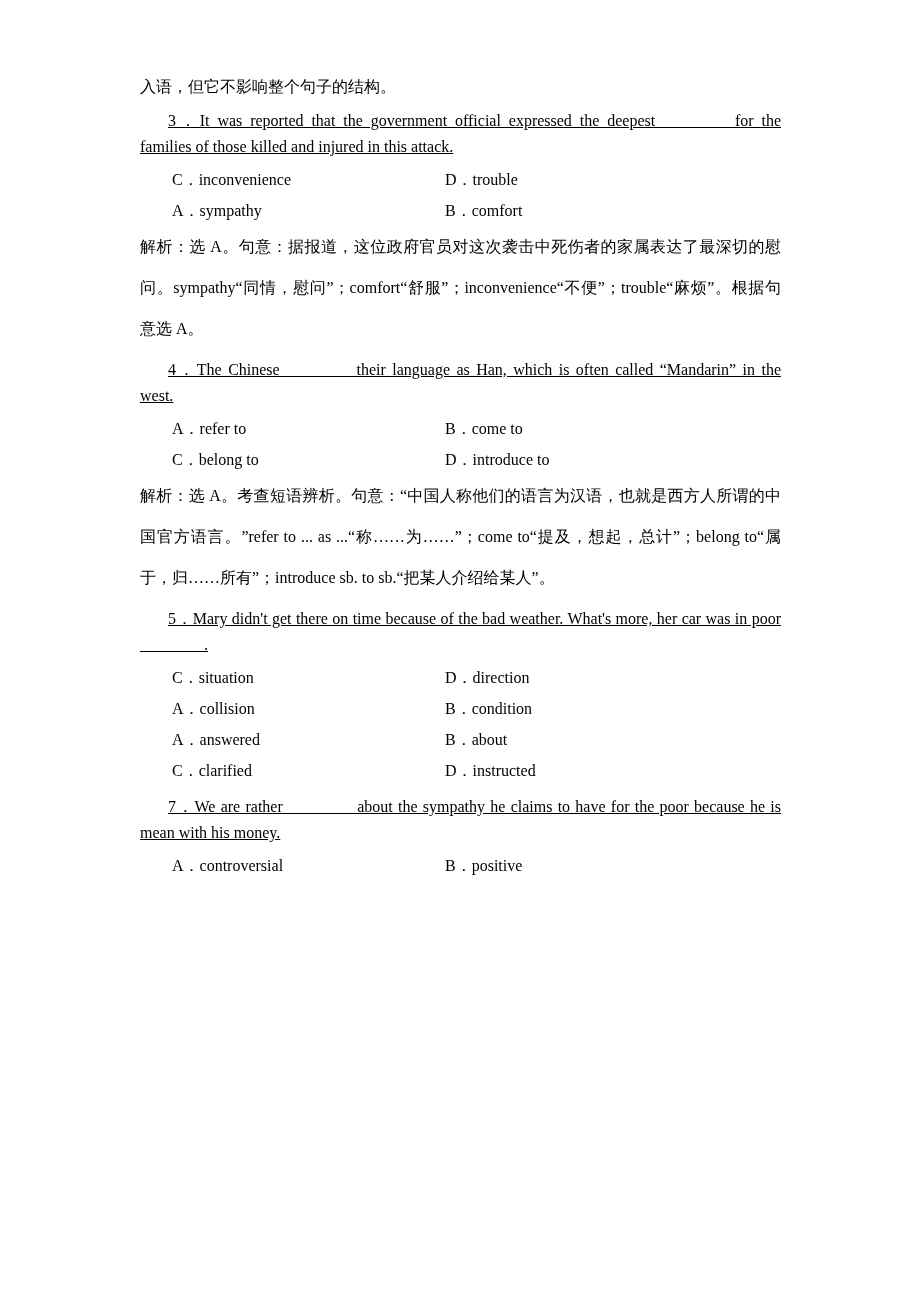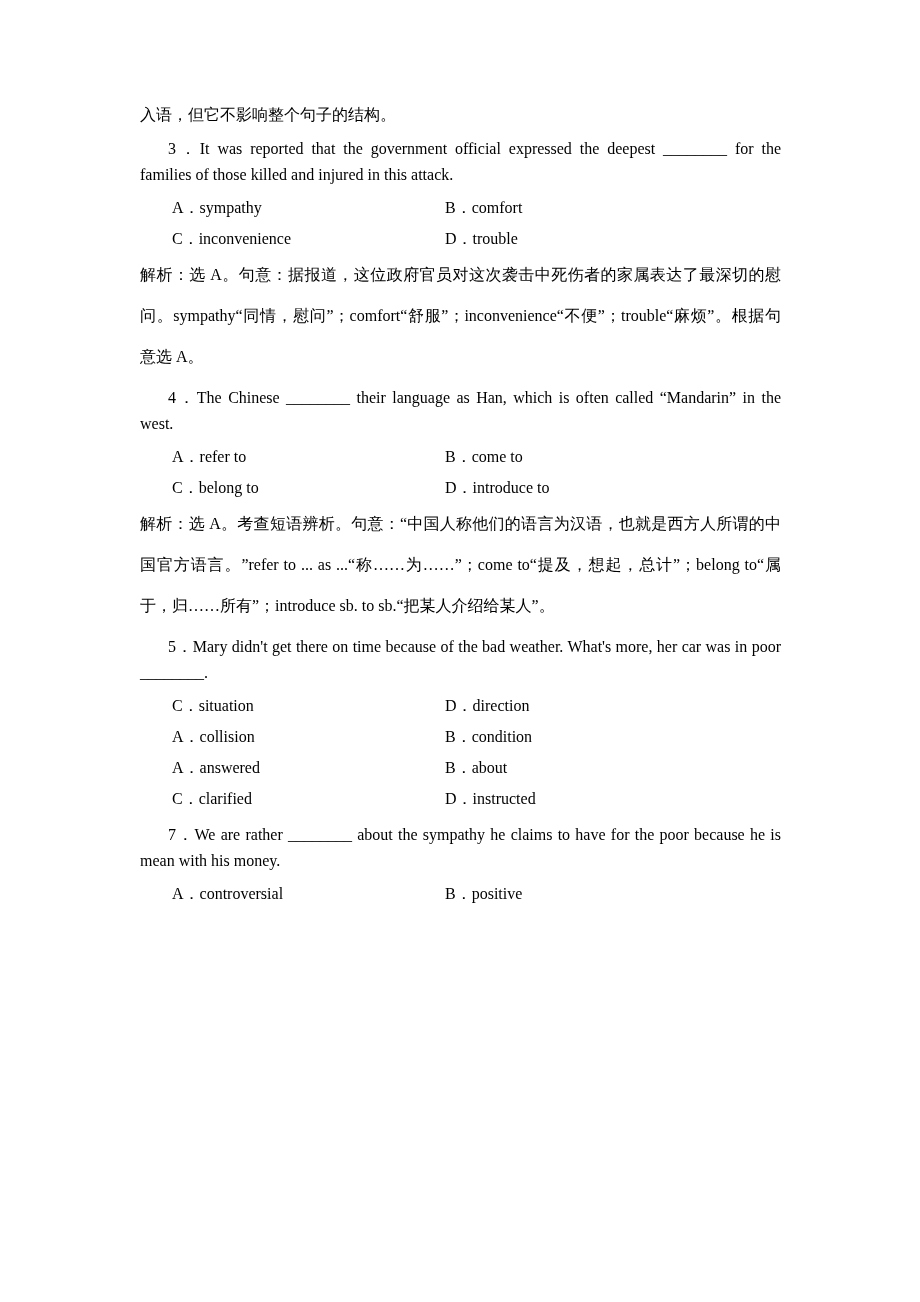--- a/index.html
+++ b/index.html
@@ -5,31 +5,32 @@
   html, body { margin: 0; padding: 0; }
   body {
     width: 920px;
     height: 1302px;
     background: #ffffff;
     color: #000000;
     font-family: "Liberation Serif", "DejaVu Serif", serif;
     font-size: 16px;
     overflow: hidden;
   }
-  .page { padding: 102px 139px 0 140px; box-sizing: border-box; }
+  .page { padding: 74px 139px 0 140px; box-sizing: border-box; }
   p { margin: 0; }
   .cont {
     line-height: 26px;
     text-align: justify;
   }
   .stem {
     line-height: 26px;
     text-align: justify;
     text-indent: 28px;
     margin: 8px 0 4px 0;
+    text-decoration: underline;
   }
   .opt-row {
     display: flex;
     line-height: 31px;
     padding-left: 32px;
     margin: 0;
   }
   .opt-a { flex: 0 0 273px; width: 273px; }
   .opt-b { flex: 1; }
   .analysis {
@@ -41,26 +42,26 @@
 </head>
 <body>
 
 <div class="page">
 
   <p class="cont">入语，但它不影响整个句子的结构。</p>
 
   <section>
     <p class="stem">3．It was reported that the government official expressed the deepest ________ for the families of those killed and injured in this attack.</p>
     <div class="opt-row">
+      <span class="opt-a">C．inconvenience</span>
+      <span class="opt-b">D．trouble</span>
+    </div>
+    <div class="opt-row">
       <span class="opt-a">A．sympathy</span>
       <span class="opt-b">B．comfort</span>
-    </div>
-    <div class="opt-row">
-      <span class="opt-a">C．inconvenience</span>
-      <span class="opt-b">D．trouble</span>
     </div>
     <p class="analysis">解析：选 A。句意：据报道，这位政府官员对这次袭击中死伤者的家属表达了最深切的慰问。sympathy“同情，慰问”；comfort“舒服”；inconvenience“不便”；trouble“麻烦”。根据句意选 A。</p>
   </section>
 
   <section>
     <p class="stem">4．The Chinese ________ their language as Han, which is often called “Mandarin” in the west.</p>
     <div class="opt-row">
       <span class="opt-a">A．refer to</span>
       <span class="opt-b">B．come to</span>
     </div>

